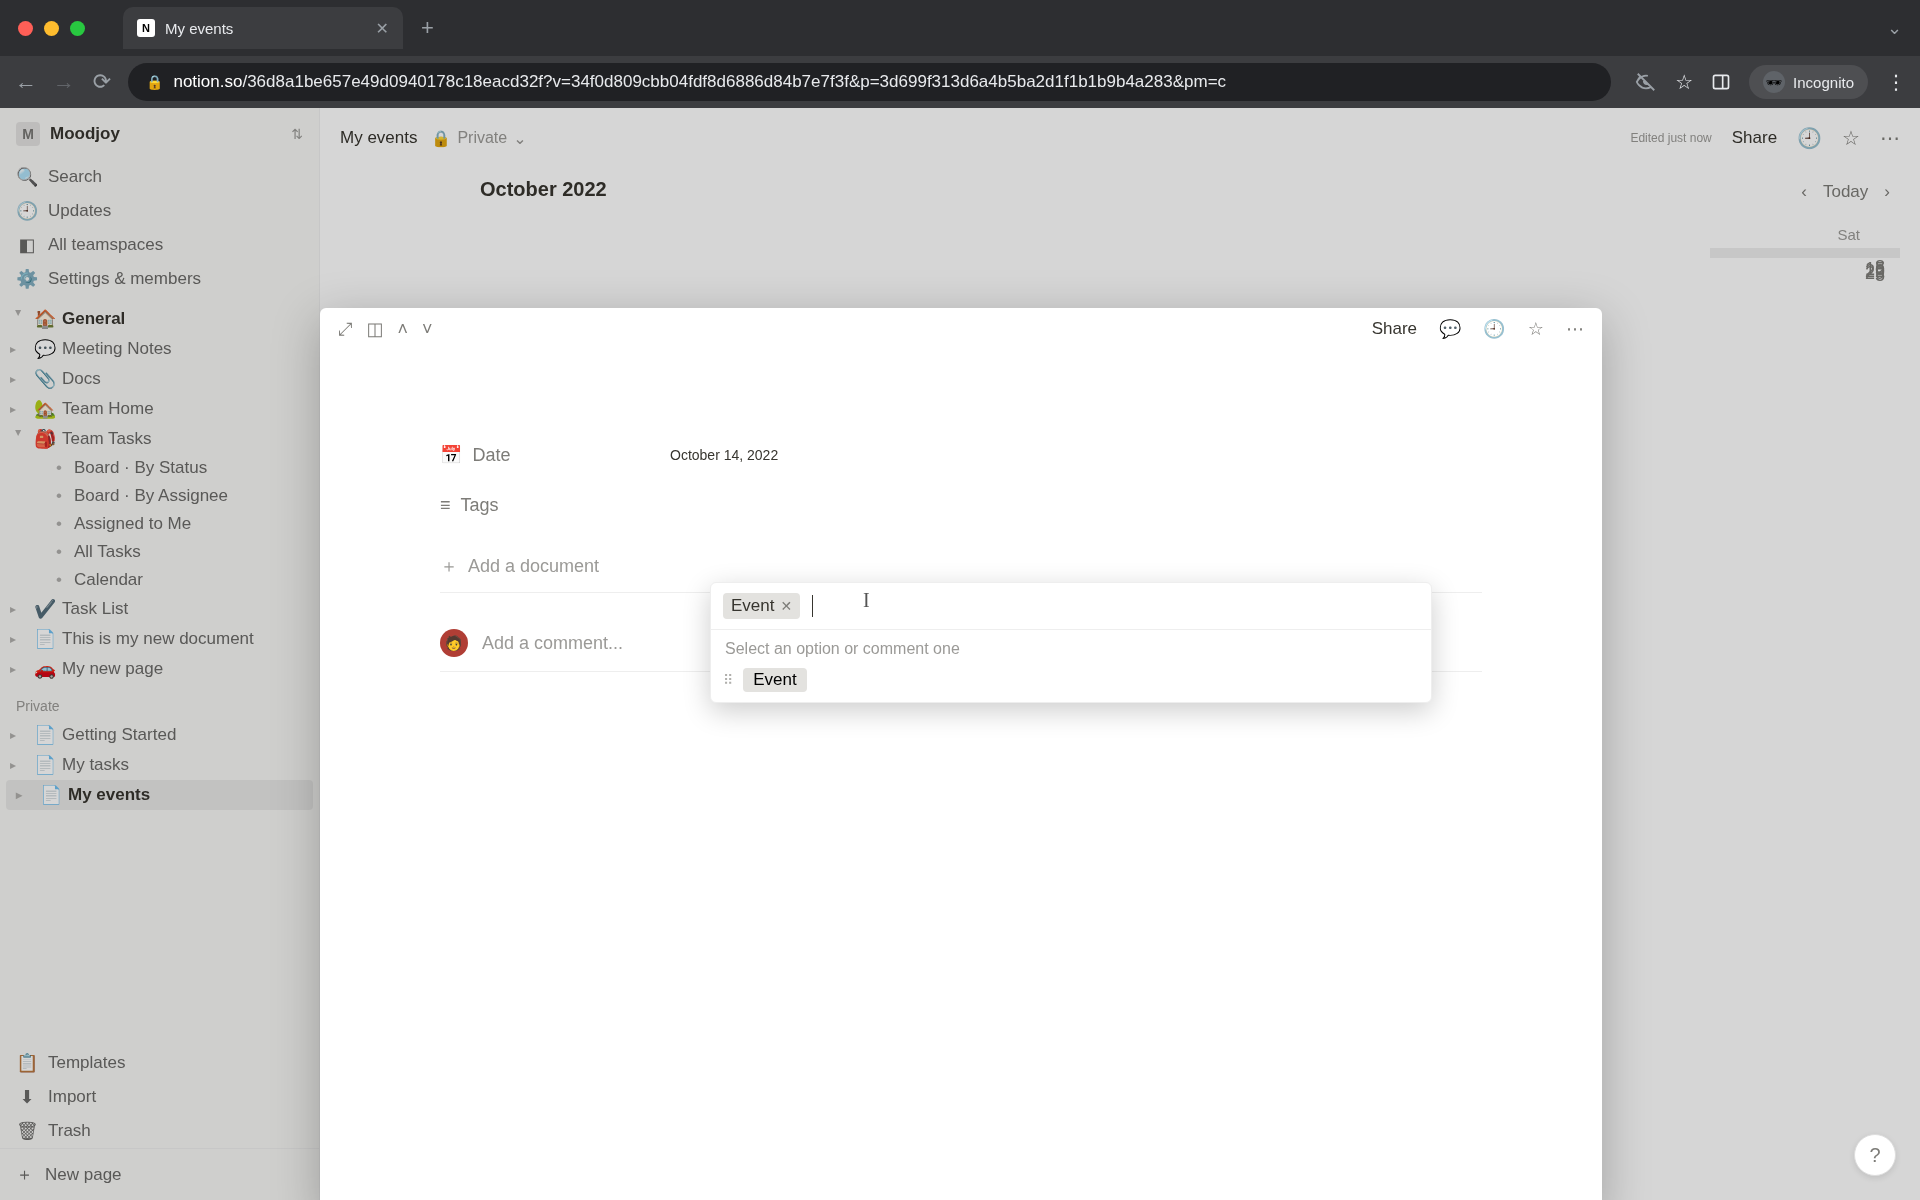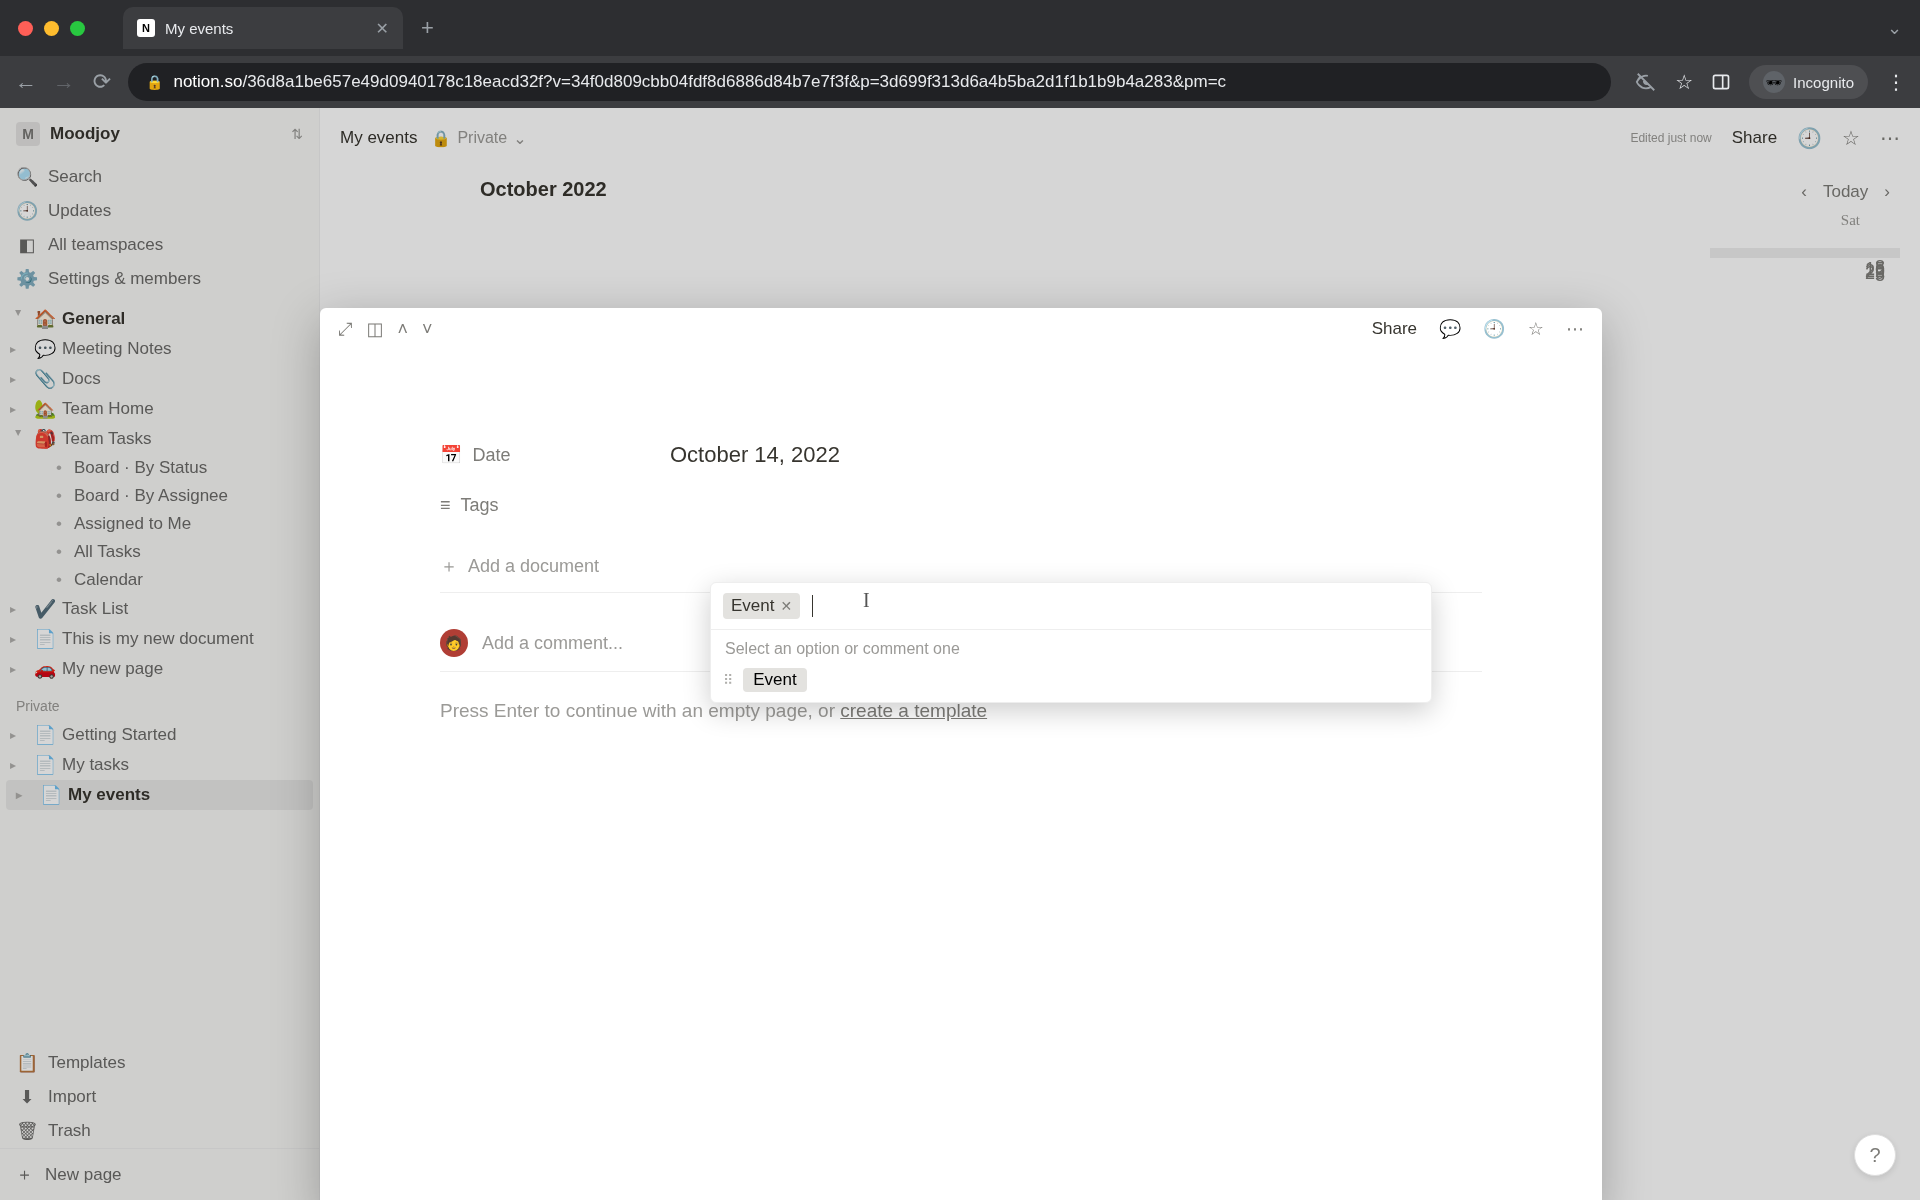--- a/index.html
+++ b/index.html
@@ -78,21 +78,21 @@
 
 .modal { position: absolute; left: 320px; top: 200px; width: 1282px; height: 905px; background: #fff; border-radius: 6px; box-shadow: 0 12px 48px rgba(0,0,0,.25); display: flex; flex-direction: column; }
 .modal-top { display: flex; align-items: center; padding: 10px 18px; gap: 14px; }
 .modal-top .mi { font-size: 18px; color: #7d7c78; cursor: pointer; }
 .modal-top-right { margin-left: auto; display: flex; align-items: center; gap: 22px; }
 .modal-body { padding: 80px 120px 0; }
 .page-title { font-size: 52px; font-weight: 700; color: #37352f; margin-bottom: 30px; }
 .prop-row { display: flex; align-items: center; height: 50px; }
 .prop-label { width: 230px; display: flex; align-items: center; gap: 10px; color: #7d7c78; font-size: 18px; }
 .prop-label .picon2 { font-size: 18px; }
-.prop-value { font-size: 22px; color: #37352f; }
+.prop-value { font-size: 14px; color: #37352f; }
 .add-prop { display: flex; align-items: center; gap: 10px; color: #9b9a97; font-size: 18px; padding: 14px 0; cursor: pointer; border-bottom: 1px solid #eee; margin-bottom: 22px; margin-top: 10px; }
 .comment-row { display: flex; align-items: center; gap: 14px; padding: 14px 0; border-bottom: 1px solid #eee; }
 .comment-avatar { width: 28px; height: 28px; border-radius: 50%; background: #b03e35; display:flex; align-items:center; justify-content:center; font-size:14px; color:#fff; }
 .comment-input { color: #9b9a97; font-size: 18px; }
 .empty-hint { color: #9b9a97; font-size: 19px; padding-top: 28px; }
 .empty-hint .link { color: #7d7c78; text-decoration: underline; }
 
 
 .tag-dd { position: absolute; left: 710px; top: 474px; width: 722px; background: #fff; border-radius: 6px; box-shadow: 0 8px 28px rgba(0,0,0,.2); border: 1px solid #eee; }
 .tag-dd-head { display: flex; align-items: center; gap: 8px; padding: 10px 12px; border-bottom: 1px solid #eee; }
@@ -304,21 +304,21 @@
       </div>
     </div>
 
     <div class="calendar-area">
       <div class="month-label">October 2022</div>
       <div class="cal-nav">
         <span>‹</span>
         <span>Today</span>
         <span>›</span>
       </div>
-      <div style="position:absolute; right:60px; top:104px; color:#9b9a97; font-size:15px;font-family:Liberation Serif, serif;">Sat</div>
+      <div style="position:absolute; right:60px; top:118px; color:#9b9a97; font-size:15px;">Sat</div>
 
       <div style="position:absolute; right:20px; top:140px; width:190px; display:flex; flex-direction:column;">
         <div class="cal-col" style="height:166px">
             <span class="day-num">8</span>
           </div>
         <div class="cal-col" style="height:166px">
             <span class="day-num">15</span>
           </div>
         <div class="cal-col" style="height:166px">
             <span class="day-num">22</span>
@@ -370,23 +370,20 @@
       <div class="add-prop">
         <span>＋</span>
         <span>Add a document</span>
       </div>
 
       <div class="comment-row">
         <div class="comment-avatar">🧑</div>
         <div class="comment-input">Add a comment...</div>
       </div>
 
-      <div class="empty-hint">
-        <span>Press Enter to continue with an empty page, or </span><span class="link">create a template</span>
-      </div>
     </div>
   </div>
 
   <div class="tag-dd">
     <div class="tag-dd-head" style="position:relative">
       <div class="tag-chip">
         <span>Event</span>
         <span class="tag-remove">✕</span>
       </div>
       <div class="tag-input"></div>

